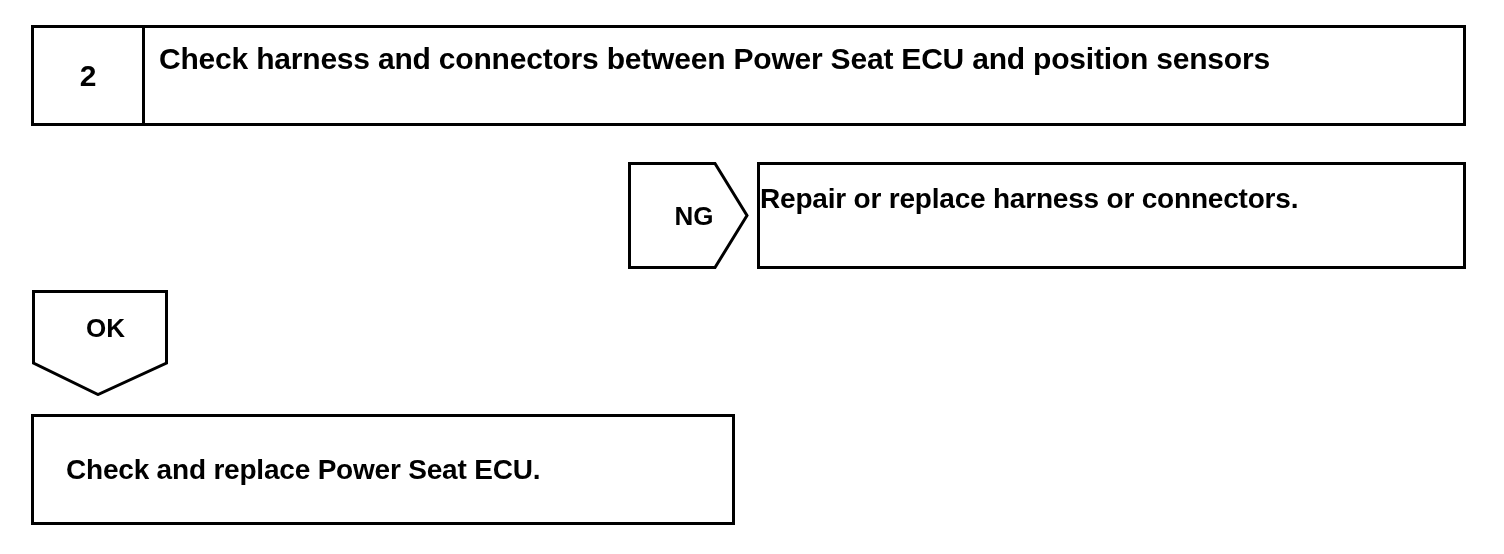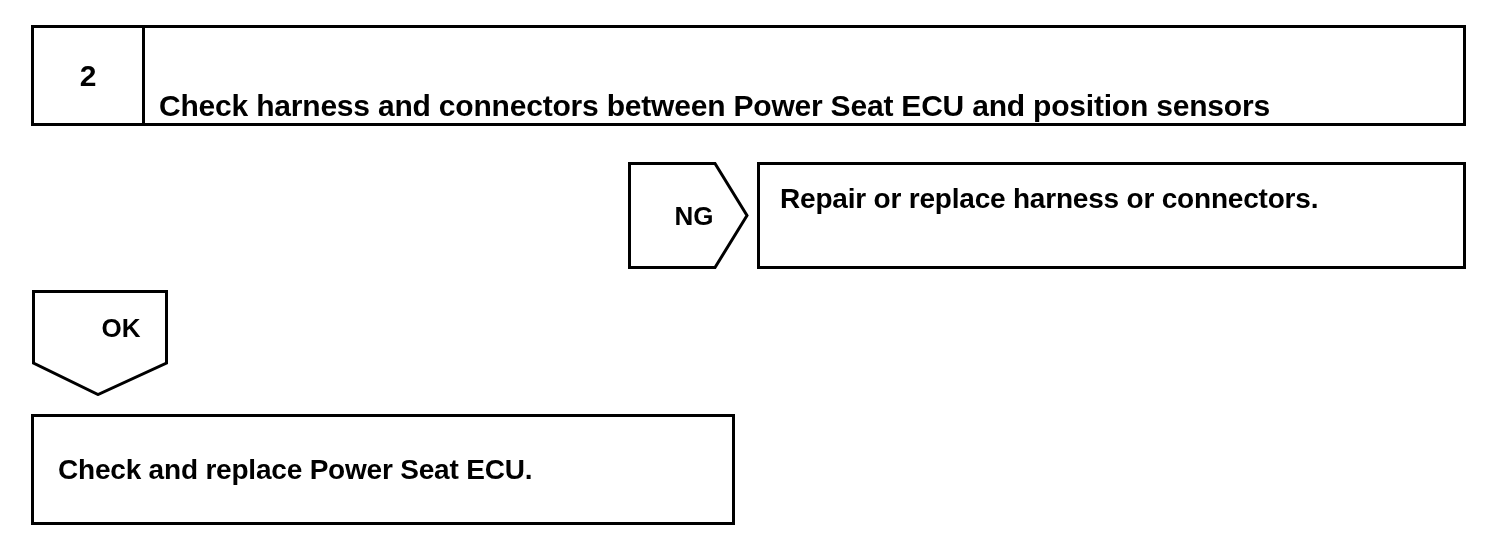--- a/index.html
+++ b/index.html
@@ -48,21 +48,21 @@
   }
   .step-number-text {
     font-size: 30px;
     font-weight: bold;
     line-height: 1;
     letter-spacing: 0px;
   }
   .step-title-cell {
     flex: 1 1 auto;
     display: flex;
-    align-items: flex-end;
+    align-items: flex-start;
     padding: 14px 10px 0 14px;
     box-sizing: border-box;
   }
   .step-title-text {
     font-size: 30px;
     font-weight: bold;
     line-height: 1.12;
     letter-spacing: -0.2px;
     white-space: nowrap;
   }
@@ -100,21 +100,21 @@
     position: absolute;
     left: 757px;
     top: 162px;
     width: 709px;
     height: 107px;
     box-sizing: border-box;
     border: 3px solid #000000;
     background: #ffffff;
     display: flex;
     align-items: flex-start;
-    padding: 18px 0 0 20px;
+    padding: 18px 0 0 0;
   }
   .ng-result-text {
     font-size: 28px;
     font-weight: bold;
     line-height: 1.12;
     letter-spacing: -0.2px;
     white-space: nowrap;
   }
 
   
@@ -131,41 +131,40 @@
     height: 106px;
   }
   .ok-label {
     position: absolute;
     left: 32px;
     top: 290px;
     width: 136px;
     height: 75px;
     display: flex;
     align-items: center;
-    padding-left: 42px;
+    padding-left: 54px;
     box-sizing: border-box;
     font-size: 26px;
     font-weight: bold;
     line-height: 1;
     pointer-events: none;
-    justify-content: center;
   }
 
   .ok-result-box {
     position: absolute;
     left: 31px;
     top: 414px;
     width: 704px;
     height: 111px;
     box-sizing: border-box;
     border: 3px solid #000000;
     background: #ffffff;
     display: flex;
     align-items: center;
-    padding-left: 24px;
+    padding-left: 32px;
   }
   .ok-result-text {
     font-size: 28px;
     font-weight: bold;
     line-height: 1.12;
     letter-spacing: -0.2px;
     white-space: nowrap;
   }
 </style>
 </head>

